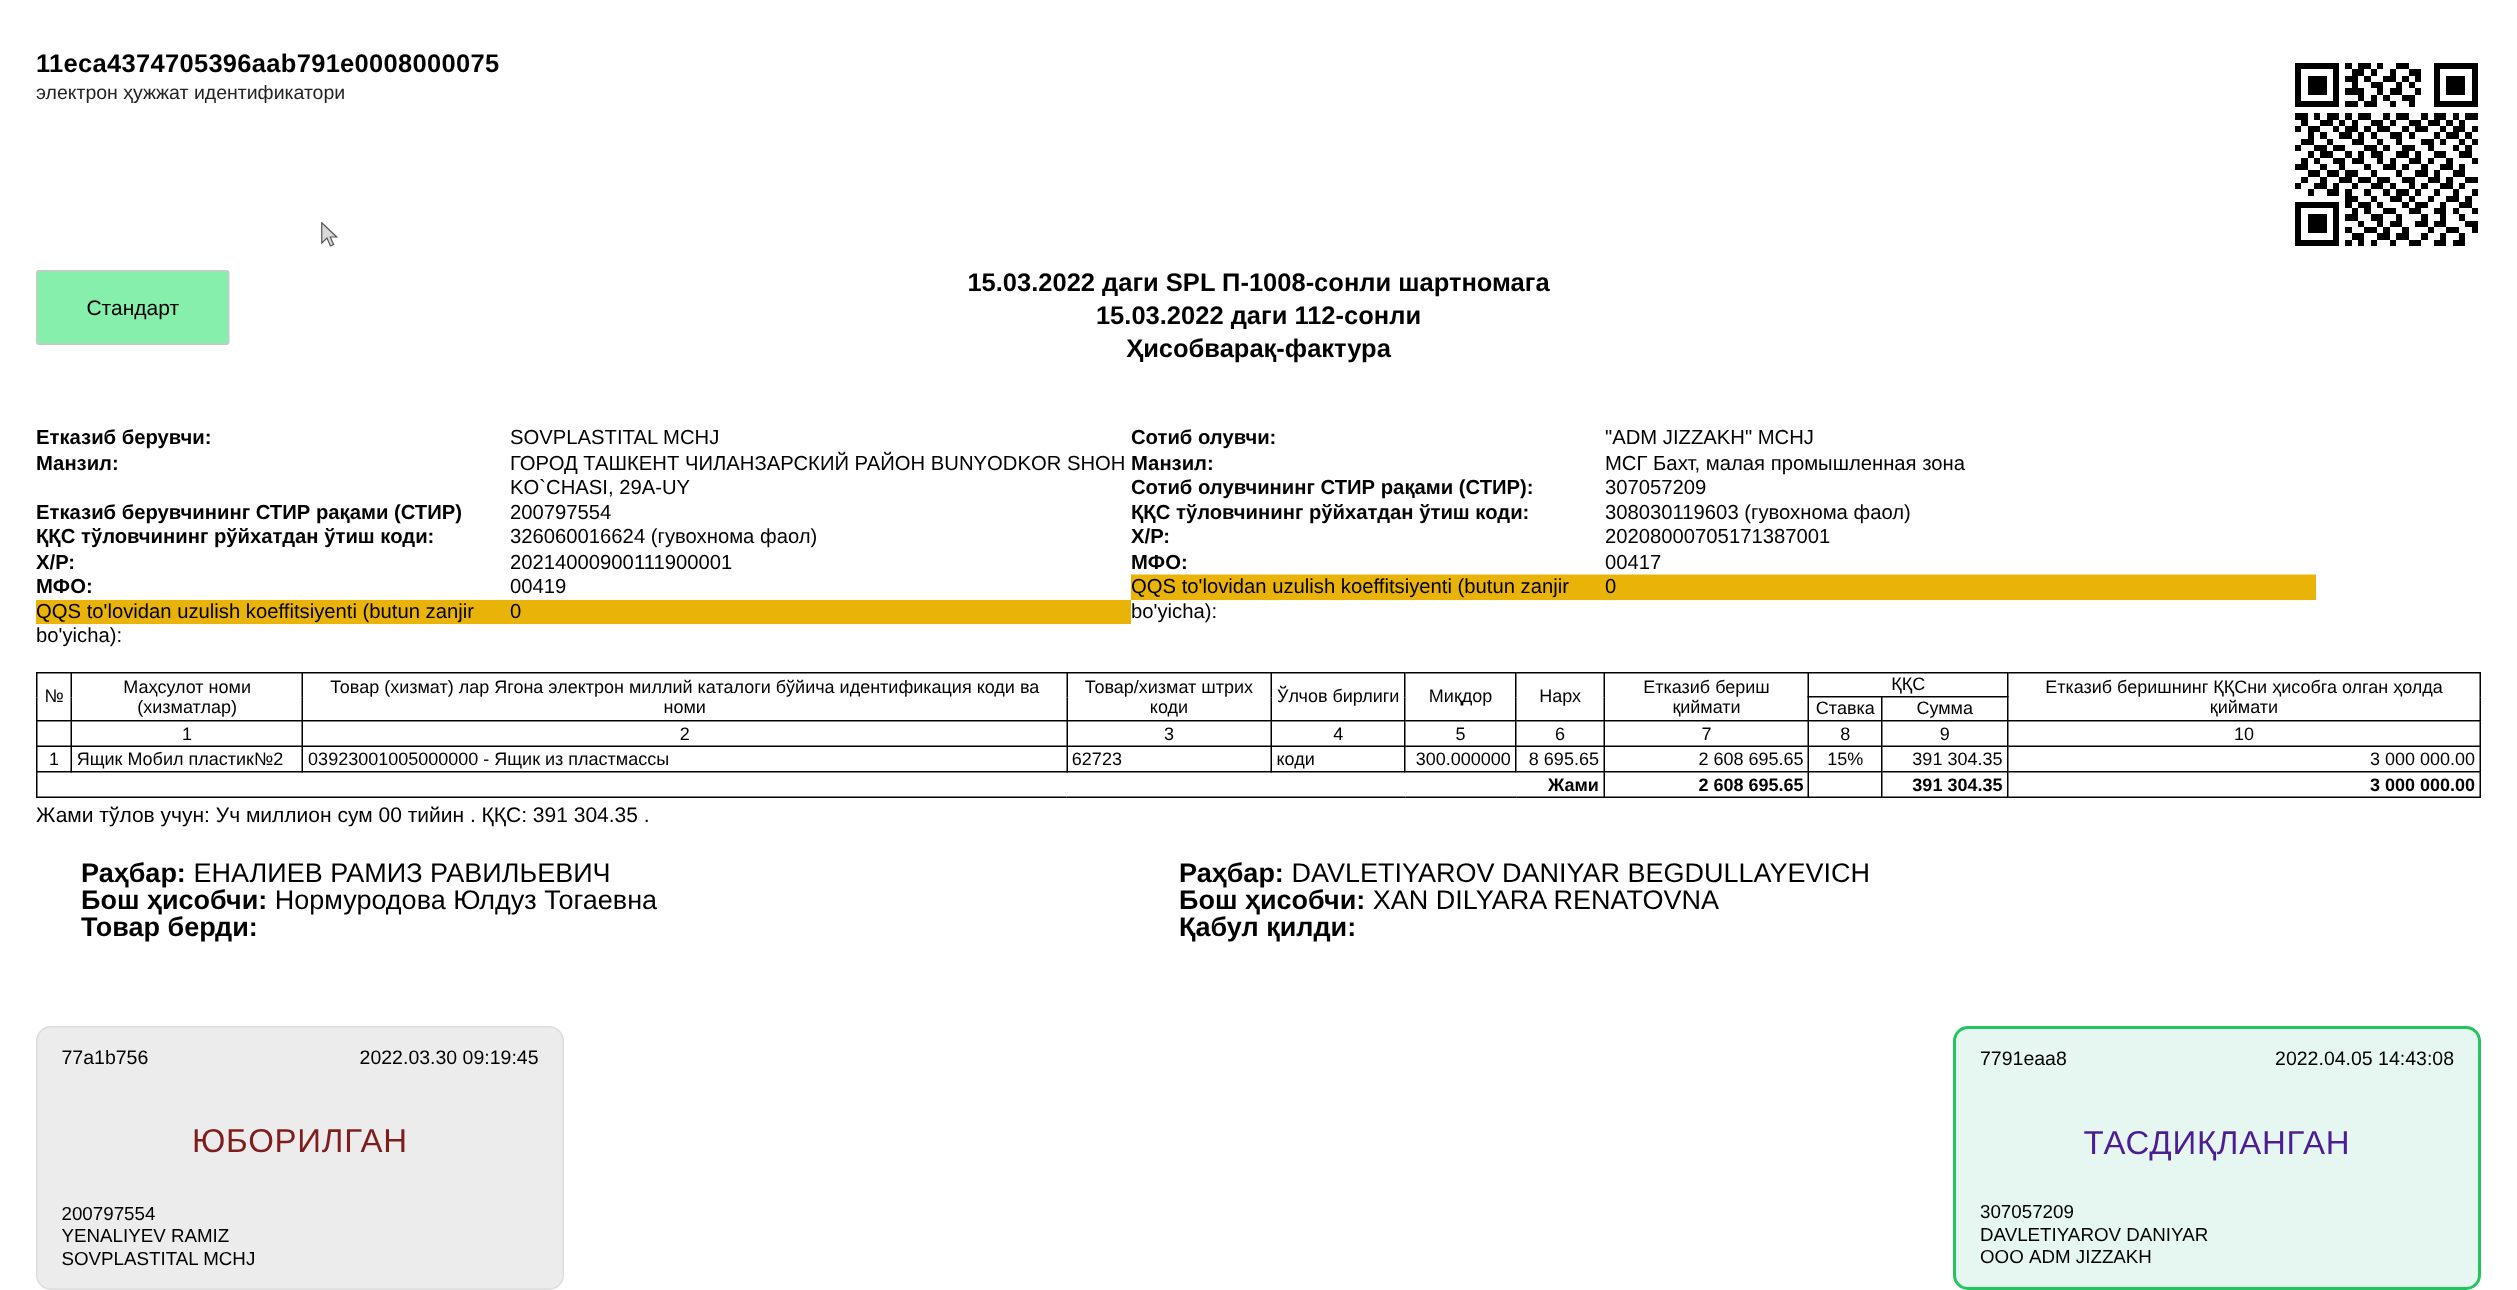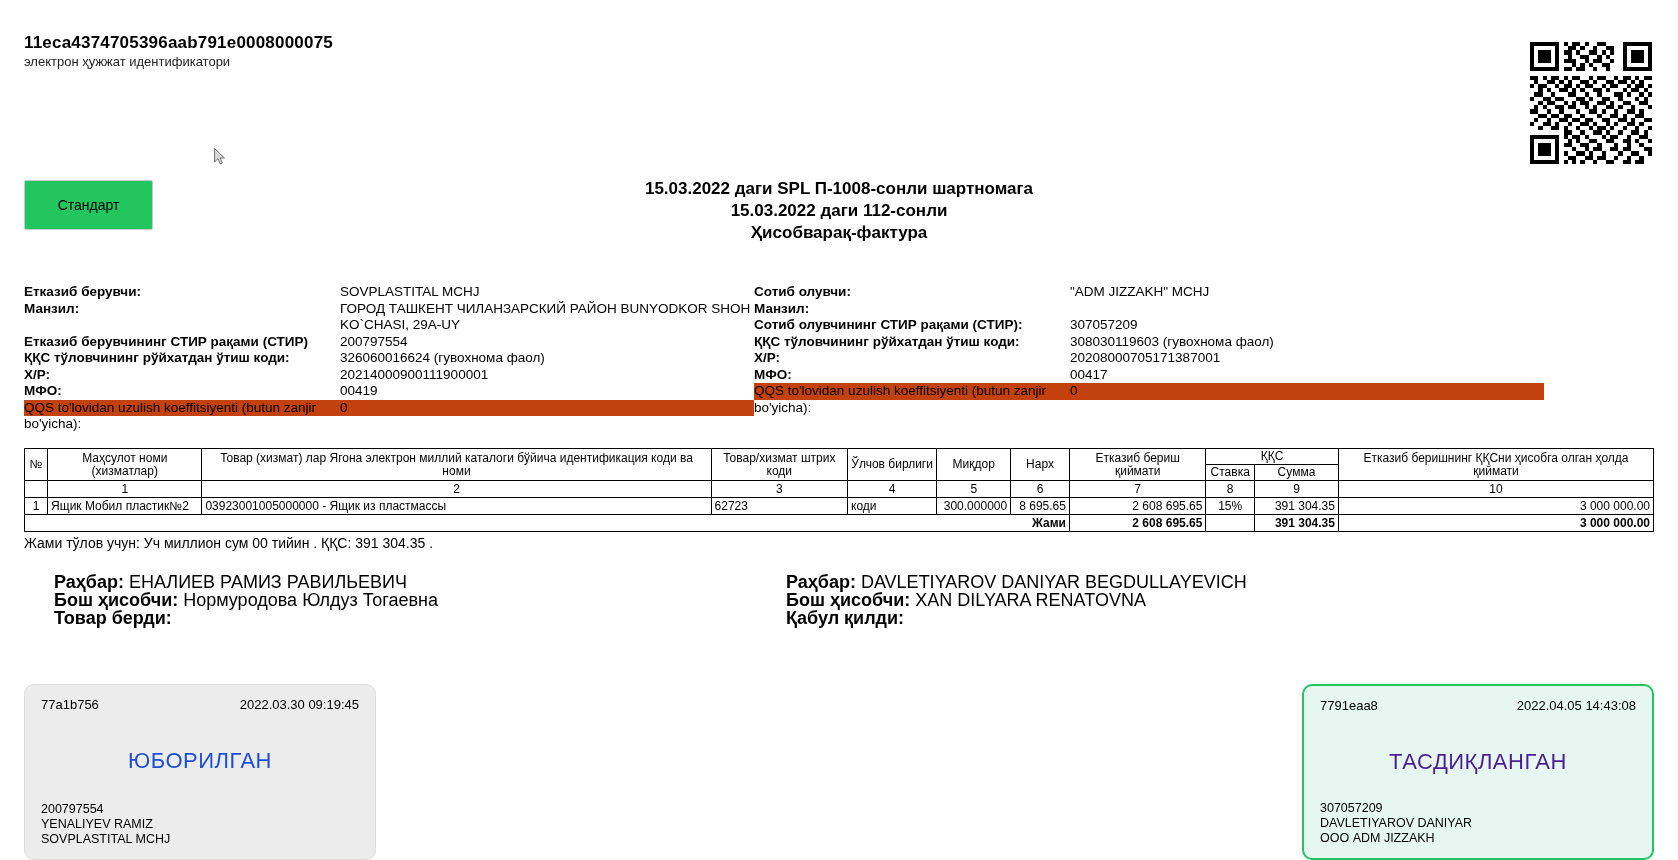--- a/index.html
+++ b/index.html
@@ -44,21 +44,21 @@
   .standard-box {
     position: absolute;
     left: 24px; top: 180px;
     width: 129px; height: 50px;
     border: 1px solid #c9c9c9;
     border-radius: 2px;
     display: flex;
     align-items: center;
     justify-content: center;
     font-size: 14px;
-    background: #22c55e;
+    background: #86efac;
   }
 
   .title-block {
     position: absolute;
     left: 0; top: 178px;
     width: 1678px;
     text-align: center;
     font-size: 17px;
     font-weight: bold;
     line-height: 22px;
@@ -79,21 +79,21 @@
     position: relative;
     min-height: 16.5px;
   }
   .prow .lbl { font-weight: bold; }
   .party.left .prow .lbl  { position: absolute; left: 0; top: 0; width: 315px; }
   .party.left .prow .val  { display: block; margin-left: 316px; }
   .party.right .prow .lbl { position: absolute; left: 0; top: 0; width: 315px; }
   .party.right .prow .val { display: block; margin-left: 316px; }
 
   .prow.highlight {
-    background: #c2410c;
+    background: #eab308;
   }
   .prow.highlight .lbl { font-weight: normal; }
 
   
   table.items {
     position: absolute;
     left: 24px; top: 448px;
     width: 1630px;
     border-collapse: collapse;
     font-size: 12px;
@@ -151,21 +151,21 @@
   }
   .stamp .top {
     display: flex;
     justify-content: space-between;
     font-size: 13px;
   }
   .stamp .big {
     text-align: center;
     font-size: 22px;
     margin-top: 36px;
-    color: #1d4ed8;
+    color: #7f1d1d;
     letter-spacing: 0.5px;
   }
   .stamp.approved .big { color: #4c1d95; }
   .stamp .foot {
     position: absolute;
     left: 16px; bottom: 12px;
     font-size: 12.5px;
     line-height: 15px;
   }
 </style>
@@ -450,20 +450,21 @@
     </div>
   </div>
 
   <div class="party right">
     <div class="prow">
       <span class="lbl">Сотиб олувчи:</span>
       <span class="val">"ADM JIZZAKH" MCHJ</span>
     </div>
     <div class="prow">
       <span class="lbl">Манзил:</span>
+      <span class="val">МСГ Бахт, малая промышленная зона</span>
     </div>
     <div class="prow">
       <span class="lbl">Сотиб олувчининг СТИР рақами (СТИР):</span>
       <span class="val">307057209</span>
     </div>
     <div class="prow">
       <span class="lbl">ҚҚС тўловчининг рўйхатдан ўтиш коди:</span>
       <span class="val">308030119603 (гувохнома фаол)</span>
     </div>
     <div class="prow">

